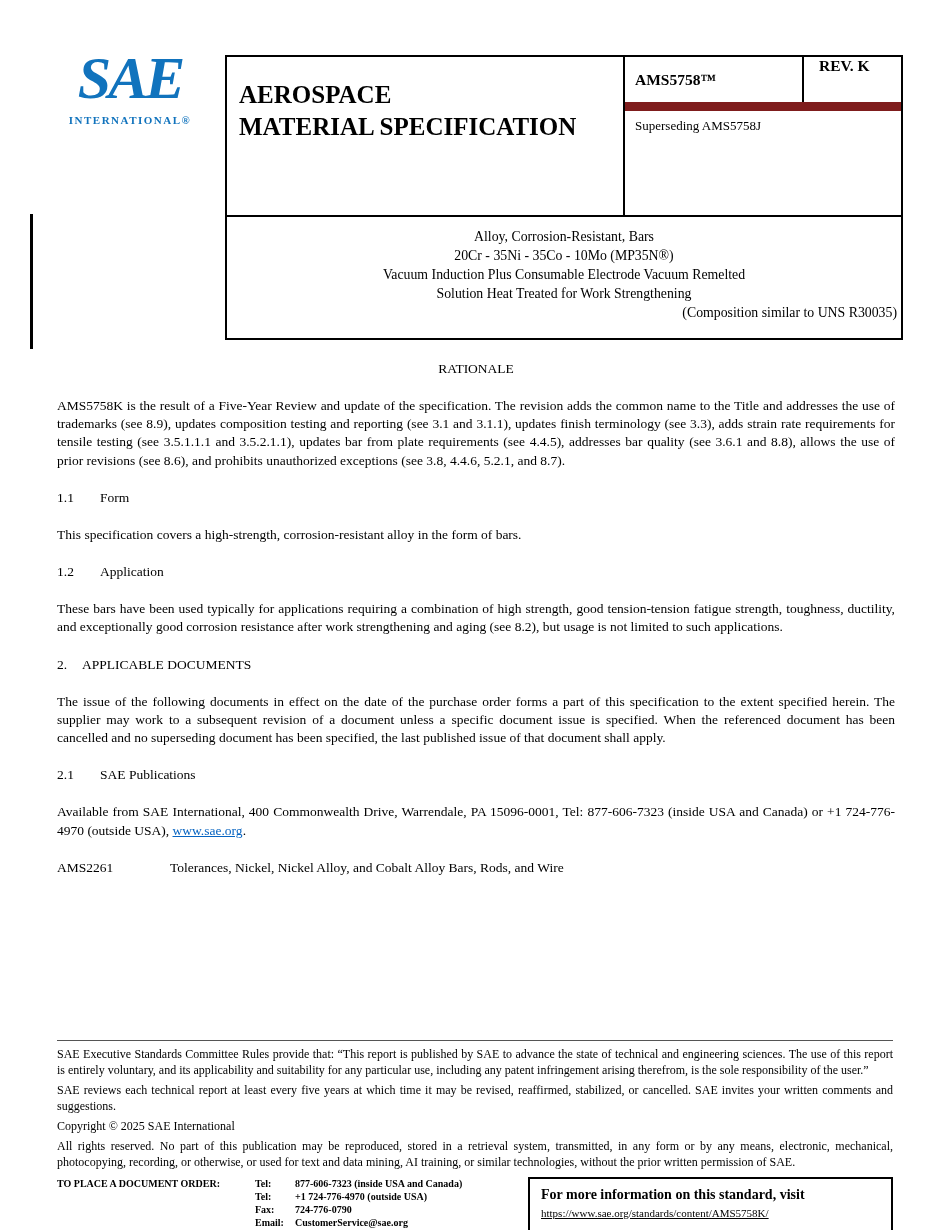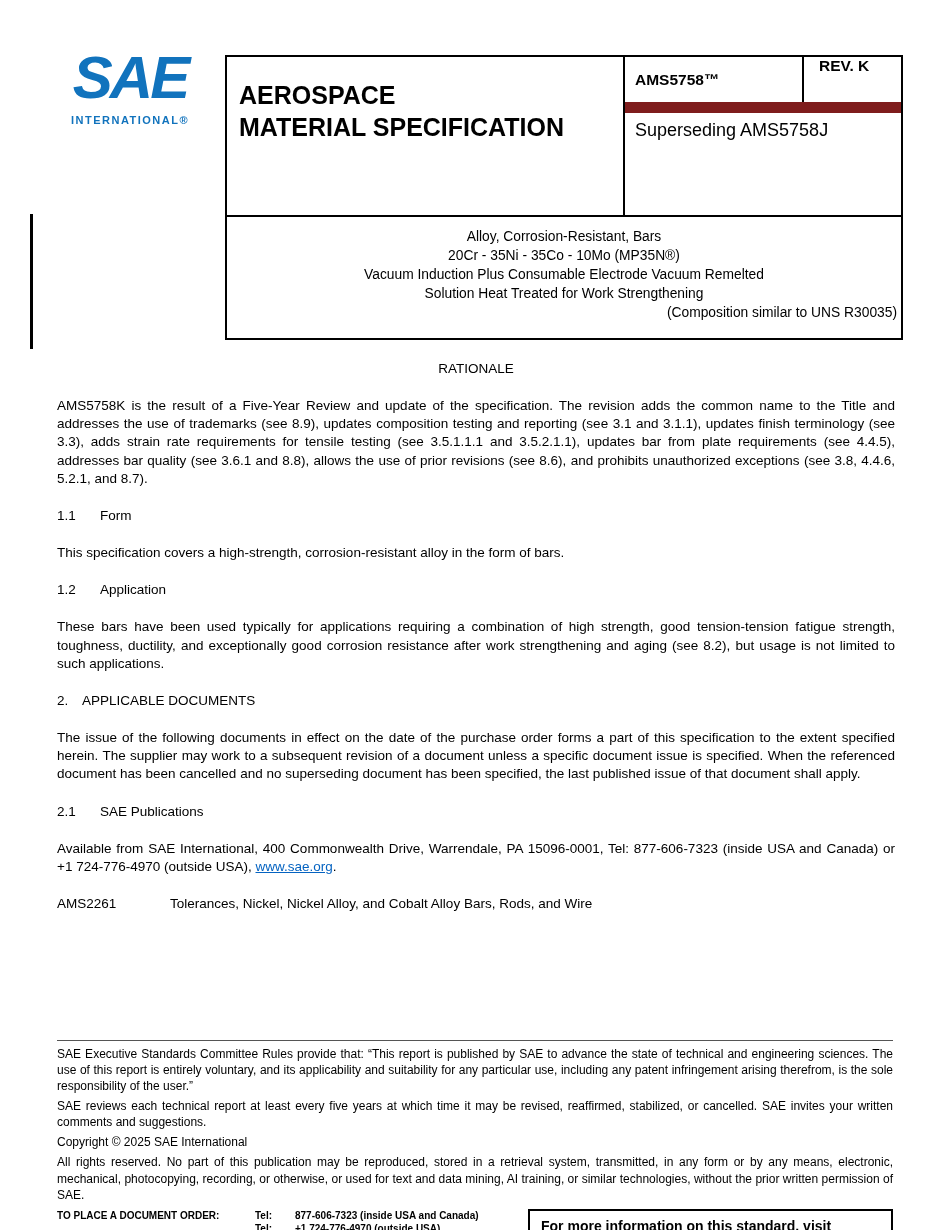--- a/index.html
+++ b/index.html
@@ -1,19 +1,19 @@
 <!DOCTYPE html>
 <html><head>
 <meta charset="utf-8">
 <style>
   * { margin:0; padding:0; box-sizing:border-box; }
   html,body { background:#fff; }
   .page {
     position:relative; width:950px; height:1230px; background:#fff;
-    font-family:Liberation Sans, sans-serif; color:#000; overflow:hidden;padding-left:24px;
+    font-family:Liberation Serif, serif; color:#000; overflow:hidden;padding-left:24px;
   }
 
   
   .logo { position:absolute; left:60px; top:48px; width:140px; text-align:center; }
   .logo-sae {
     font-size:60px; font-weight:bold; font-style:italic; letter-spacing:-3px;
     color:#1173bd; line-height:1.0;
   }
   .logo-intl { font-size:11px; font-weight:bold; color:#1173bd; letter-spacing:1.5px; margin-top:6px; }
 
@@ -25,21 +25,21 @@
   .spec-title-cell { width:398px; border-right:2px solid #000; padding:22px 0 0 12px; }
   .doc-type-line { font-size:25px; font-weight:bold; line-height:32px; }
   .spec-meta-cell { flex:1; display:flex; flex-direction:column; }
   .spec-num-row { display:flex; border-bottom:6px solid #7f1d1d; height:51px; }
   .spec-num { width:179px; border-right:2px solid #000; align-self:stretch; display:flex; align-items:center;
               padding-left:10px; font-weight:bold; font-size:15.5px; }
   .spec-rev { flex:1; padding-left:15px; font-weight:bold; font-size:15.5px; }
   .spec-dates { flex:1; padding:10px 10px 0 10px; font-size:13.5px; line-height:18px; }
   .date-row { display:flex; }
   .date-label { width:111px; }
-  .spec-superseding { border-top:5px solid #7f1d1d; padding:7px 10px 8px 10px; font-size:18px; }
+  .spec-superseding { border-top:3px solid #7f1d1d; padding:7px 10px 8px 10px; font-size:13px; }
   .spec-subject { padding:10px 4px 0 4px; font-size:13.8px; line-height:19px; text-align:center; }
   .spec-subject .right-line { text-align:right; }
 
   
   .content { position:absolute; left:57px; top:360px; width:838px; font-size:13.5px; line-height:1.345; }
   .content p { margin:0 0 19px 0; }
   .content .para { text-align:justify; }
   .center { text-align:center; }
   .sec-num { display:inline-block; }
   .h-top .sec-num { width:25px; }

